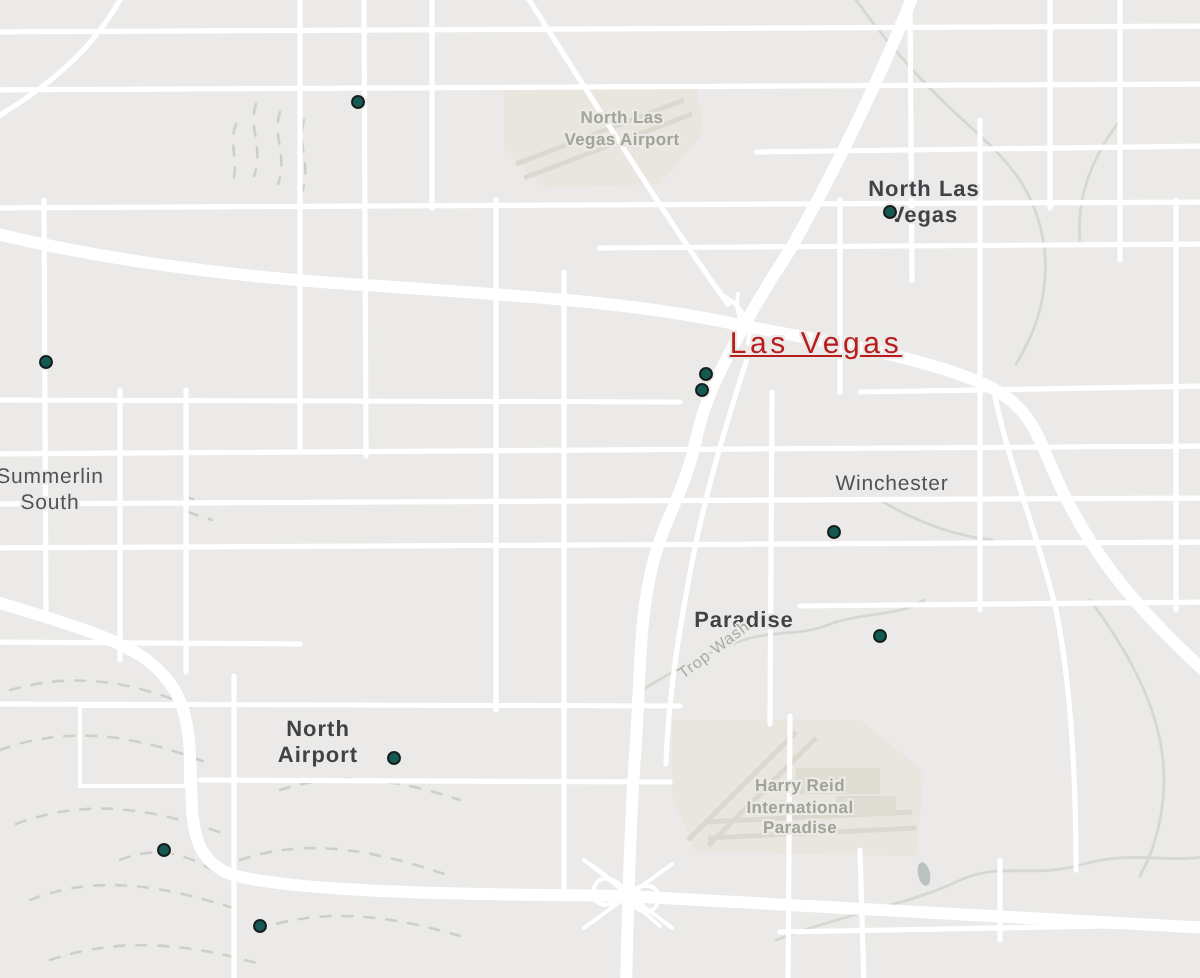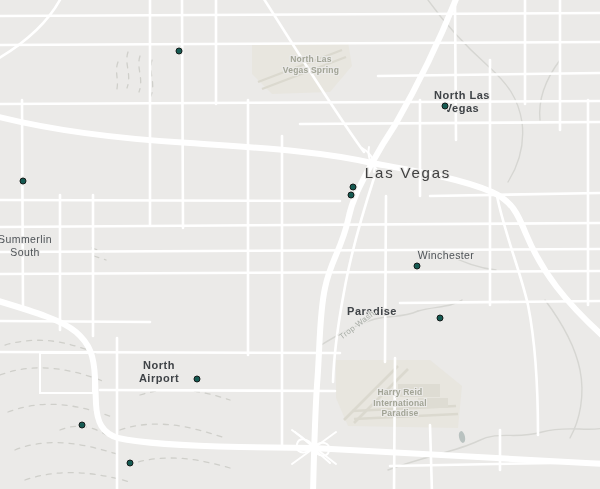--- a/index.html
+++ b/index.html
@@ -18,21 +18,21 @@
   .map-label {
     position: absolute;
     transform: translate(-50%, -50%);
     text-align: center;
     white-space: nowrap;
     pointer-events: none;
     text-shadow:
       1px 0 0 #ebeae8, -1px 0 0 #ebeae8, 0 1px 0 #ebeae8, 0 -1px 0 #ebeae8,
       1px 1px 0 #ebeae8, -1px -1px 0 #ebeae8, 1px -1px 0 #ebeae8, -1px 1px 0 #ebeae8;
   }
-  .city-major { font-size: 15px; letter-spacing: 1.8px; color: #404040; font-weight: 400; }
+  .city-major { font-size: 15px; letter-spacing: 1.8px; color: #b91c1c; font-weight: 400; text-decoration: underline; }
   .city       { font-size: 11px; font-weight: bold; letter-spacing: .5px; color: #3f4347; line-height: 13px; }
   .town       { font-size: 10.5px; font-weight: 400; letter-spacing: .4px; color: #4e5357; line-height: 12.5px; }
   .poi        { font-size: 8.5px; font-weight: bold; letter-spacing: .2px; color: #a2a496; line-height: 10.5px; }
   .waterway   { font-size: 8px; color: #a6aba4; letter-spacing: .4px; }
 
   
   .marker {
     position: absolute;
     width: 5px; height: 5px;
     background: #155a52;
@@ -164,33 +164,33 @@
         <div>Las Vegas</div>
       </div>
       <div class="map-label city" style="left: 462px; top: 102px;">
         <div>North Las</div>
         <div>Vegas</div>
       </div>
       <div class="map-label town" style="left: 25px; top: 245px;">
         <div>Summerlin</div>
         <div>South</div>
       </div>
-      <div class="map-label town" style="left: 446px; top: 255px;">
+      <div class="map-label town" style="left: 446px; top: 242px;">
         <div>Winchester</div>
       </div>
       <div class="map-label city" style="left: 372px; top: 311px; text-align: right;">
         <div>Paradise</div>
       </div>
       <div class="map-label city" style="left: 159px; top: 372px;">
         <div>North</div>
         <div>Airport</div>
       </div>
       <div class="map-label poi" style="left: 311px; top: 64px;">
         <div>North Las</div>
-        <div>Vegas Spring</div>
+        <div>Vegas Airport</div>
       </div>
       <div class="map-label poi" style="left: 400px; top: 403px; text-align: center;">
         <div>Harry Reid</div>
         <div>International</div>
         <div>Paradise</div>
       </div>
       <div class="map-label waterway" style="left: 357px; top: 325px; transform: translate(-50%, -50%) rotate(-37deg);">
         <div>Trop Wash</div>
       </div>
     </div>

